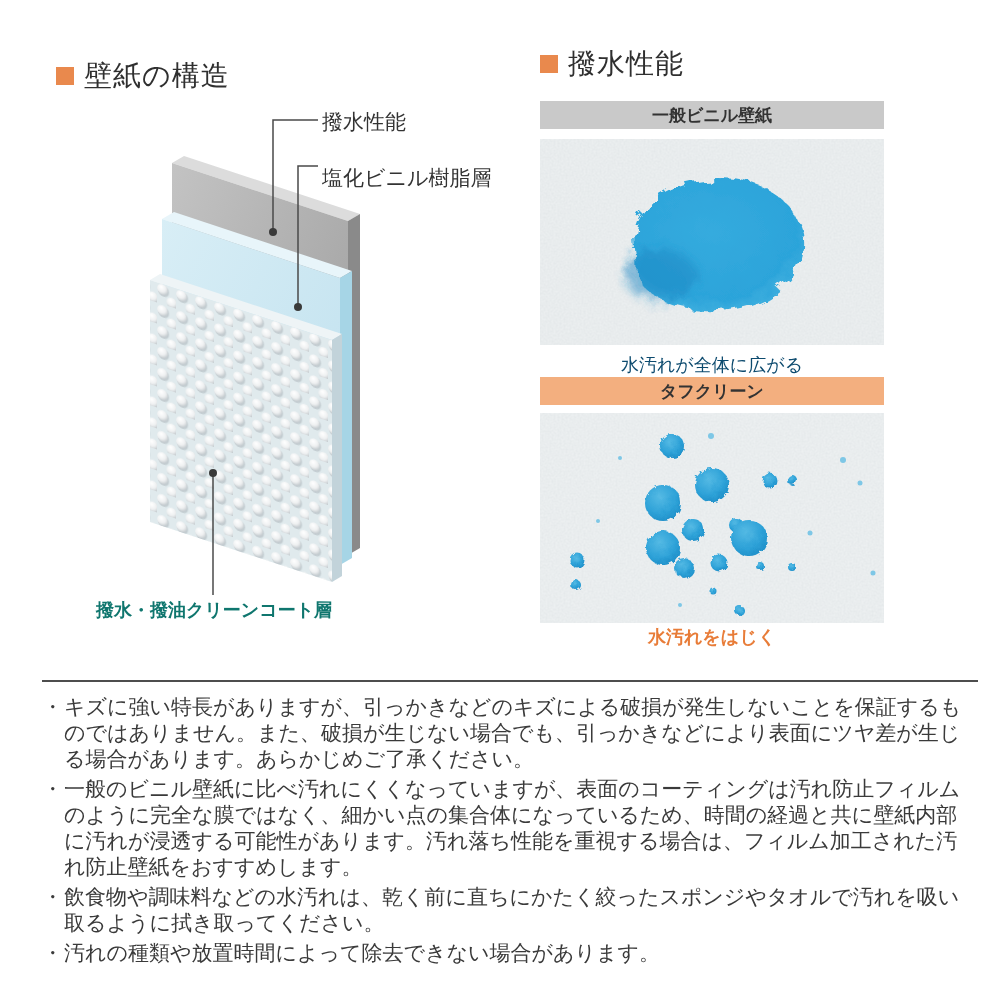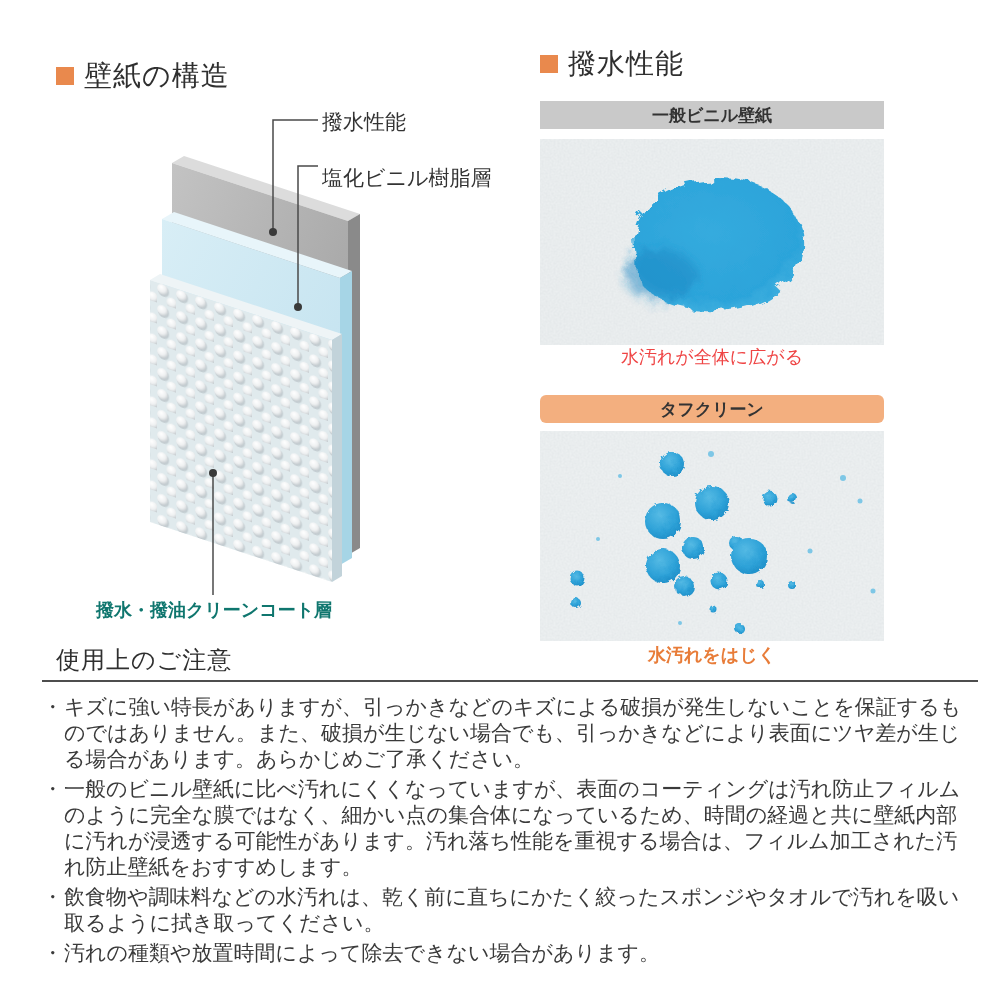--- a/index.html
+++ b/index.html
@@ -17,24 +17,24 @@
   #structure-svg { position:absolute; left:100px; top:95px; }
   .layer-label { position:absolute; font-size:21px; color:#333; white-space:nowrap; }
   .coat-label { position:absolute; left:96px; top:598px; width:240px; font-size:18px;
                 font-weight:bold; color:#0f766e; white-space:nowrap; }
 
   
   #repellency-col { position:absolute; left:540px; top:45px; width:344px; }
   .panel-bar { width:344px; height:28px; display:flex; align-items:center; justify-content:center;
                font-size:17px; font-weight:bold; color:#333; }
   .bar-gray { background:#c9c9c9; margin-top:18px; }
-  .bar-orange { background:#f3af7f; margin-top:26px;border-radius:6px; }
+  .bar-orange { background:#f3af7f; margin-top:0; }
   .photo { display:block; margin-top:10px; }
   .photo2 { margin-top:8px; }
-  .caption { width:344px; text-align:center; font-size:18px; color:#ef4444; }
+  .caption { width:344px; text-align:center; font-size:18px; margin-top:8px; color:#0c4a6e; }
   .caption-orange { color:#e87c38; font-weight:bold; margin-top:2px; }
 
   
   .notes-title { position:absolute; left:56px; top:644px; font-size:24px; color:#2f2f2f; letter-spacing:1px; }
   .notes-rule { position:absolute; left:42px; top:680px; width:936px; height:0;
                 border-top:2px solid #4d4d4d; }
   .notes-list { position:absolute; left:42px; top:694px; width:924px; list-style:none; }
   .notes-list li { display:flex; font-size:21px; line-height:26px; color:#3a3a3a; margin-bottom:4px; }
   .notes-list .bullet { flex:0 0 22px; }
   .notes-list .note-text { flex:1 1 auto; }
@@ -187,21 +187,20 @@
         <circle cx="80" cy="45" r="2"></circle>
         <circle cx="58" cy="108" r="2"></circle>
         <circle cx="270" cy="120" r="2.5"></circle>
         <circle cx="140" cy="192" r="2"></circle>
       </g>
     </svg>
 
     <div class="caption caption-orange">水汚れをはじく</div>
   </div>
 
-  <div class="notes-title">使用上のご注意</div>
   <div class="notes-rule"></div>
 
   <ul class="notes-list">
     <li>
       <span class="bullet">・</span>
       <span class="note-text">キズに強い特長がありますが、引っかきなどのキズによる破損が発生しないことを保証するものではありません。また、破損が生じない場合でも、引っかきなどにより表面にツヤ差が生じる場合があります。あらかじめご了承ください。</span>
     </li>
     <li>
       <span class="bullet">・</span>
       <span class="note-text">一般のビニル壁紙に比べ汚れにくくなっていますが、表面のコーティングは汚れ防止フィルムのように完全な膜ではなく、細かい点の集合体になっているため、時間の経過と共に壁紙内部に汚れが浸透する可能性があります。汚れ落ち性能を重視する場合は、フィルム加工された汚れ防止壁紙をおすすめします。</span>

